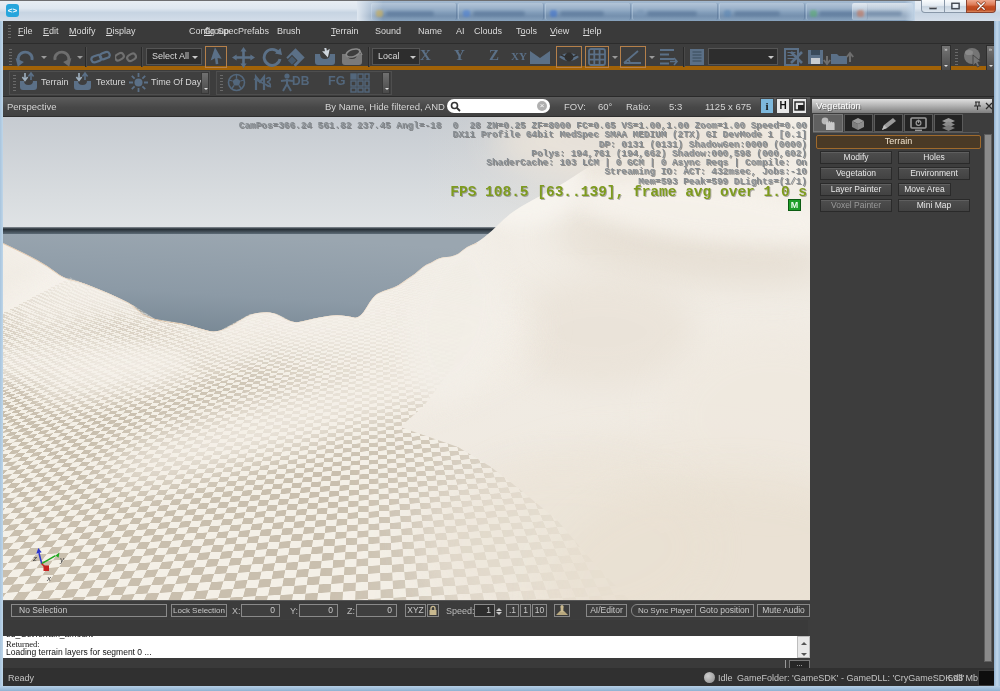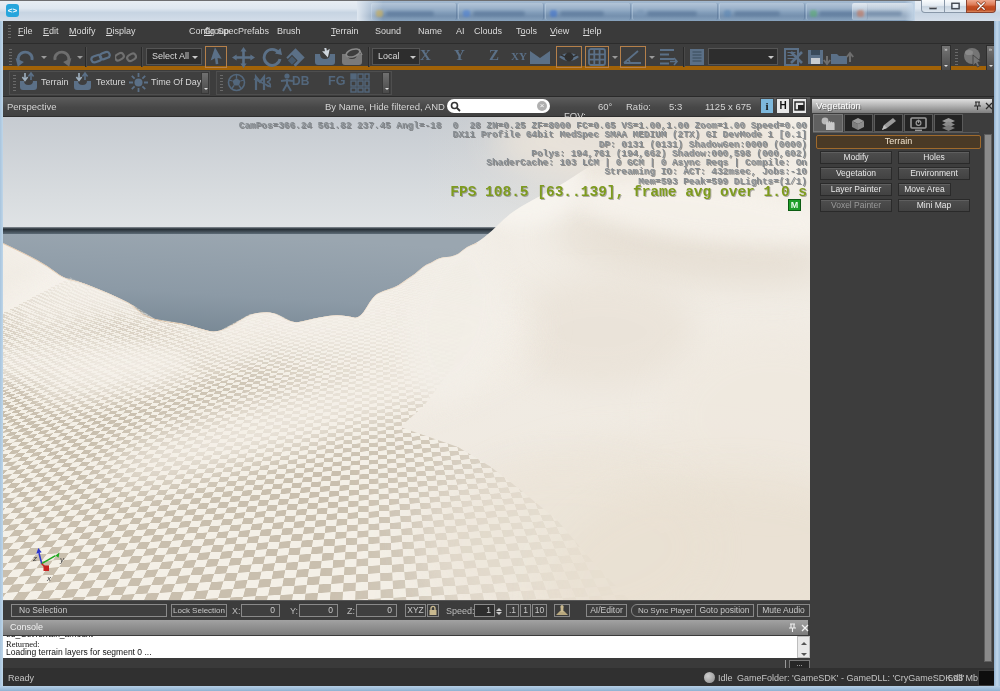--- a/index.html
+++ b/index.html
@@ -354,21 +354,21 @@
 <div class="abs" id="vphead">
   <div class="abs" style="left:4px;top:4px;">Perspective</div>
   <div class="abs" style="left:322px;top:4px;">By Name, Hide filtered, AND</div>
   <div class="abs" style="left:444px;top:2px;width:103px;height:14px;background:#fff;border-radius:7px;">
     <svg class="abs" style="left:3px;top:2px;" width="11" height="11" viewBox="0 0 11 11">
         <circle cx="4.5" cy="4.5" r="3" fill="none" stroke="#333" stroke-width="1.6"></circle>
         <path d="M7 7 L10 10" stroke="#333" stroke-width="1.8"></path>
       </svg>
     <div class="abs" style="right:3px;top:2px;width:10px;height:10px;border-radius:50%;background:#b0b0b0;color:#fff;font-size:8px;line-height:10px;text-align:center;">×</div>
   </div>
-  <div class="abs" style="left:561px;top:13px;">FOV:</div>
+  <div class="abs" style="left:561px;top:4px;">FOV:</div>
   <div class="abs" style="left:595px;top:4px;">60°</div>
   <div class="abs" style="left:623px;top:4px;">Ratio:</div>
   <div class="abs" style="left:666px;top:4px;">5:3</div>
   <div class="abs" style="left:702px;top:4px;">1125 x 675</div>
   <div class="abs" style="left:757px;top:1px;width:14px;height:16px;background:#7db8dc;border:1px solid #444;box-sizing:border-box;color:#111;font-weight:bold;font-size:11px;text-align:center;line-height:14px;font-family:'Liberation Serif',serif;">i</div>
   <div class="abs" style="left:773px;top:1px;width:14px;height:16px;background:#e8e8e8;border:1px solid #444;box-sizing:border-box;color:#111;font-weight:bold;font-size:10px;text-align:center;line-height:14px;">H</div>
   <div class="abs" style="left:789px;top:1px;width:15px;height:16px;background:#e8e8e8;border:1px solid #444;box-sizing:border-box;">
     <svg width="13" height="14" viewBox="0 0 13 14">
         <rect x="2" y="3" width="9" height="8" fill="none" stroke="#222" stroke-width="1.4"></rect>
         <rect x="5" y="6" width="6" height="5" fill="#222"></rect>
@@ -508,29 +508,20 @@
         <rect x="5.6" y="2" width="2.8" height="5" fill="#c9b98f"></rect>
         <circle cx="7" cy="1.6" r="1.6" fill="#c9b98f"></circle>
       </svg></div>
   <div class="vbtn" style="left:583px;width:41px;">AI/Editor</div>
   <div class="vbtn" style="left:628px;width:69px;font-size:8px;border-radius:6px;">No Sync Player</div>
   <div class="vbtn" style="left:692px;width:59px;">Goto position</div>
   <div class="vbtn" style="left:754px;width:53px;">Mute Audio</div>
 </div>
 
 <div class="abs" id="console">
-  <div class="abs" id="ctitle">
-    <div class="abs" style="left:7px;top:2px;">Console</div>
-    <svg class="abs" style="left:785px;top:3px;" width="9" height="10" viewBox="0 0 9 10">
-        <path d="M2 1 H7 M3 1 V5 H6 V1 M1 5 H8 M4.5 5 V9" stroke="#f0f0f0" stroke-width="1.1" fill="none"></path>
-      </svg>
-    <svg class="abs" style="left:798px;top:4px;" width="8" height="8" viewBox="0 0 8 8">
-        <path d="M1 1 L7 7 M7 1 L1 7" stroke="#f0f0f0" stroke-width="1.3"></path>
-      </svg>
-  </div>
   <div class="abs" id="cbody">
     <div style="margin-top:-5px;padding-left:3px;">ed_GetTerrain_amount</div>
     <div style="padding-left:3px;margin-top:2px;font-family:Liberation Serif, serif;">Returned:</div>
     <div style="padding-left:3px;margin-top:1px;">Loading terrain layers for segment 0 ...</div>
   </div>
   <div class="abs" id="cscroll">
     <div style="width:0;height:0;border:3px solid transparent;border-bottom-color:#555;margin:2px auto 0;"></div>
     <div style="width:0;height:0;border:3px solid transparent;border-top-color:#555;margin:8px auto 0;"></div>
   </div>
   <div class="abs" style="left:786px;top:40px;width:21px;height:10px;background:#262626;border:1px solid #777;box-sizing:border-box;color:#ddd;font-size:8px;line-height:5px;text-align:center;">...</div>

